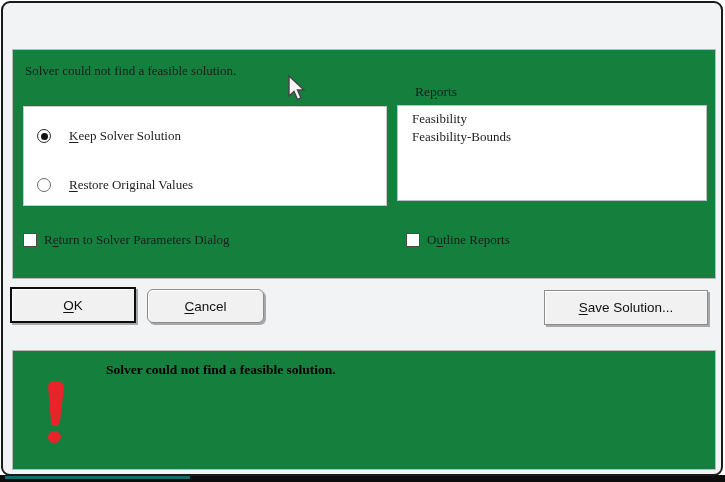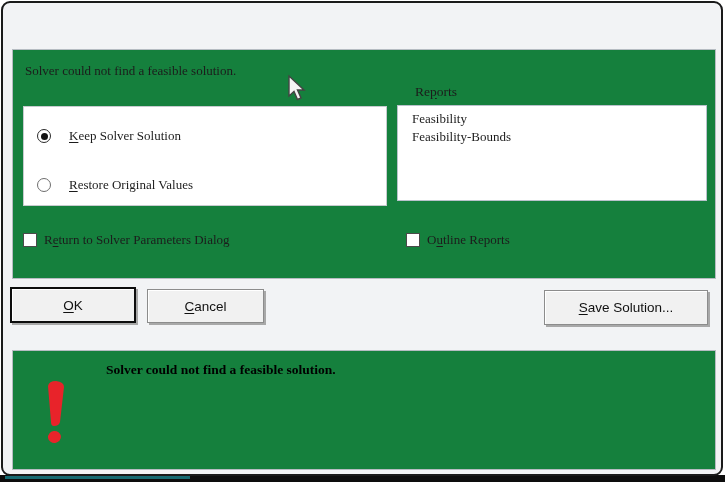--- a/index.html
+++ b/index.html
@@ -79,21 +79,21 @@
   .btn {
     position:absolute;
     background:#f1f1f1;
     border:1px solid #8c8c8c;
     box-shadow:2px 2px 0 #a8a8a8, inset 1px 1px 0 #ffffff;
     font-size:13.5px; color:#111;
     display:flex; align-items:center; justify-content:center;
     cursor:default;
   }
   .btn-ok     { left:7px;   top:284px; width:126px; height:36px; border:2px solid #0d0d0d; }
-  .btn-cancel { left:144px; top:286px; width:117px; height:34px; }
+  .btn-cancel { left:144px; top:286px; width:117px; height:34px;border-radius:6px; }
   .btn-save   { left:541px; top:287px; width:164px; height:35px; }
 
   .ukey { text-decoration:underline; text-underline-offset:2px; }
 
   .footer-heading {
     position:absolute; left:93px; top:11px;
     font-size:13.5px; font-weight:bold; color:#000;
   }
   .footer-desc {
     position:absolute; left:93px; top:53px;

